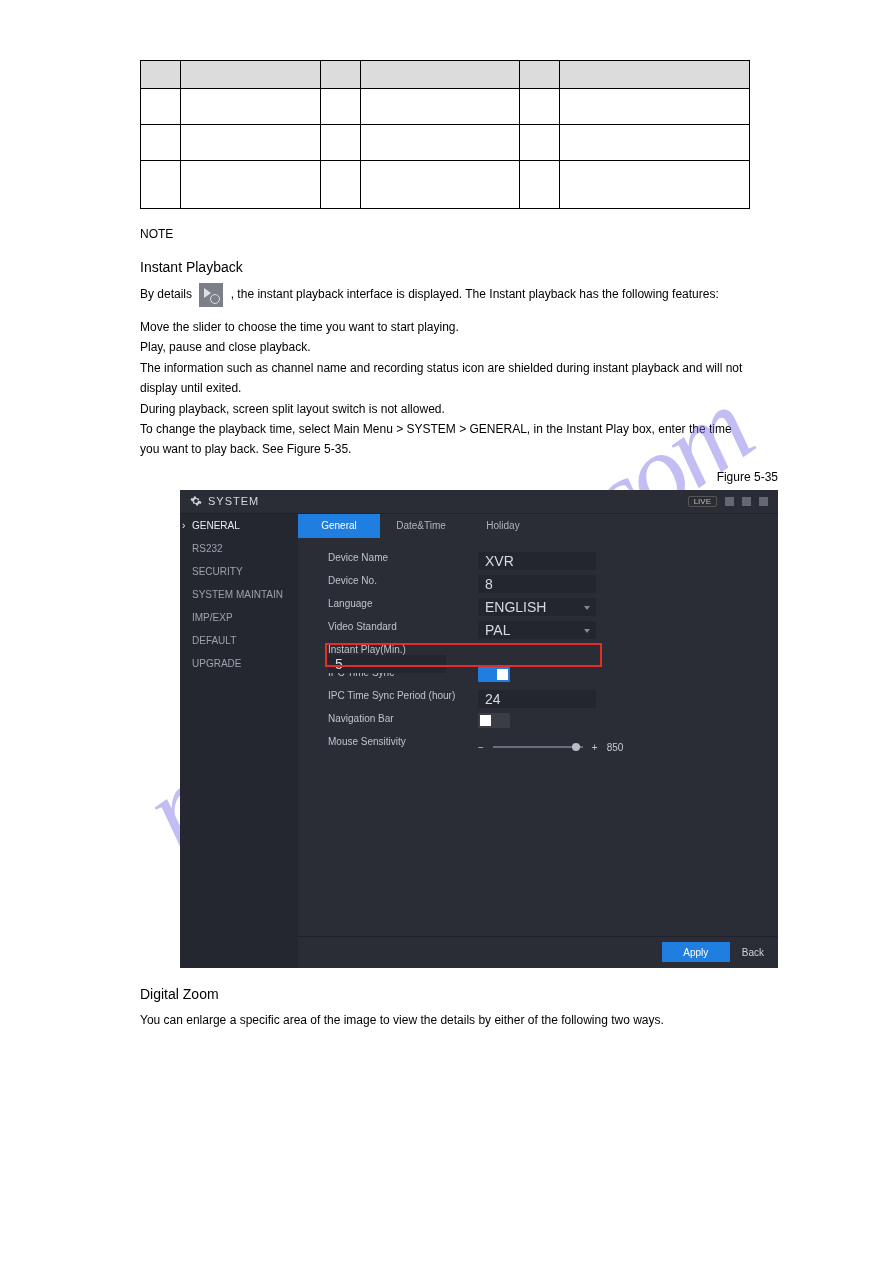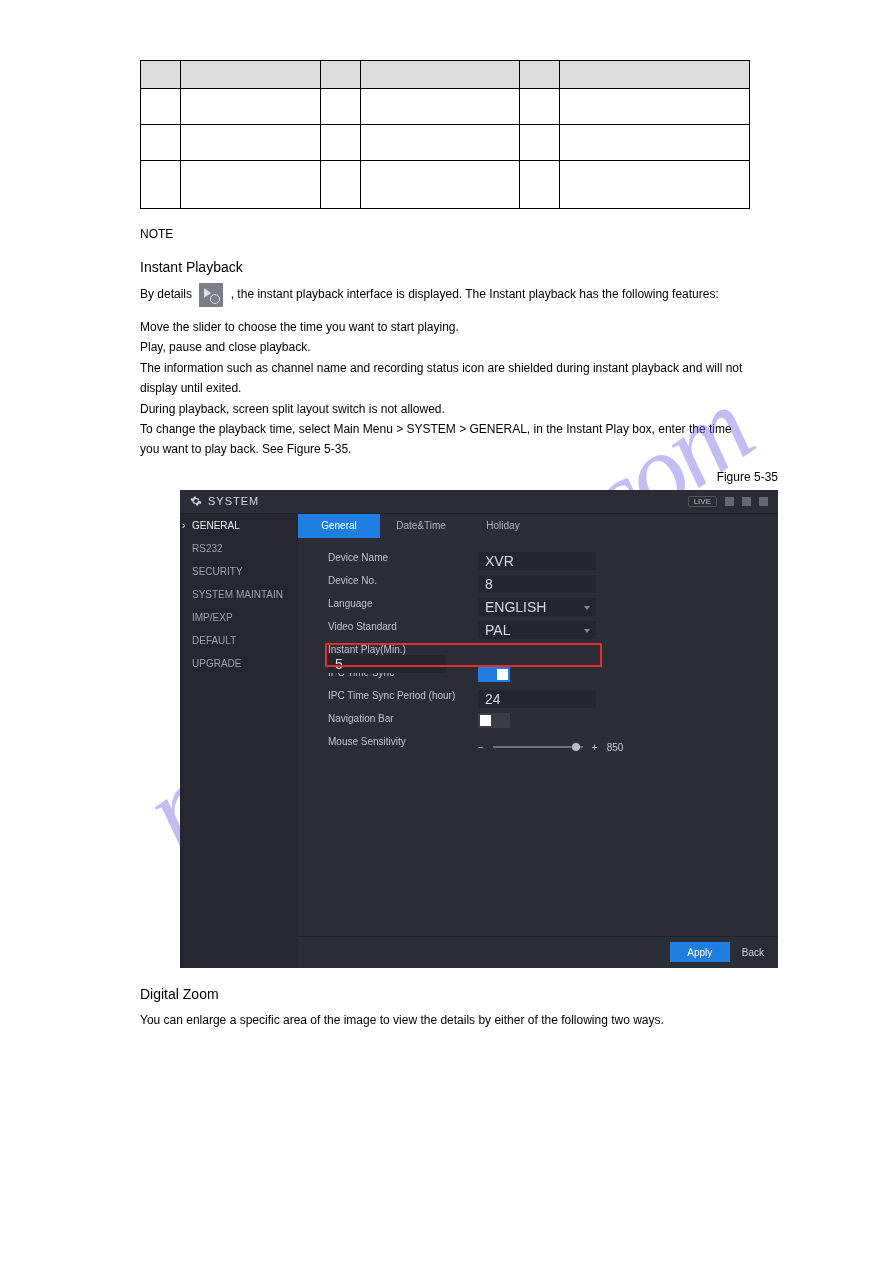--- a/index.html
+++ b/index.html
@@ -112,21 +112,21 @@
   .monitor-btn {
     margin-left: 8px; height: 18px; padding: 0 6px; background: #1d2028;
     color: #cfd2d9; font-size: 9px; display: inline-flex; align-items: center;
     border: none;
   }
   .slider-row { display: flex; align-items: center; gap: 9px; }
   .slider-track { width: 90px; height: 2px; background: #6b6f79; position: relative; }
   .slider-thumb { position: absolute; right: 3px; top: -3px; width: 8px; height: 8px; border-radius: 50%; background: #b9bdc5; }
 
   .bottom-bar { margin-top: auto; height: 32px; display: flex; justify-content: flex-end; align-items: center; gap: 12px; padding-right: 14px; background: #2a2d36; border-top: 1px solid #20222a; }
-  .btn-apply { width: 60px; height: 20px; background: #1f7ee0; color: #fff; border: none; font-size: 10px; cursor: pointer; }
+  .btn-apply { width: 68px; height: 20px; background: #1f7ee0; color: #fff; border: none; font-size: 10px; cursor: pointer; }
   .btn-back { color: #cfd2d9; font-size: 10px; cursor: pointer; }
   .step-list { padding-left: 0; list-style: none; }
 </style>
 </head>
 <body>
 
 <div class="page">
 
   <div class="watermark">manualshive.com</div>
 

